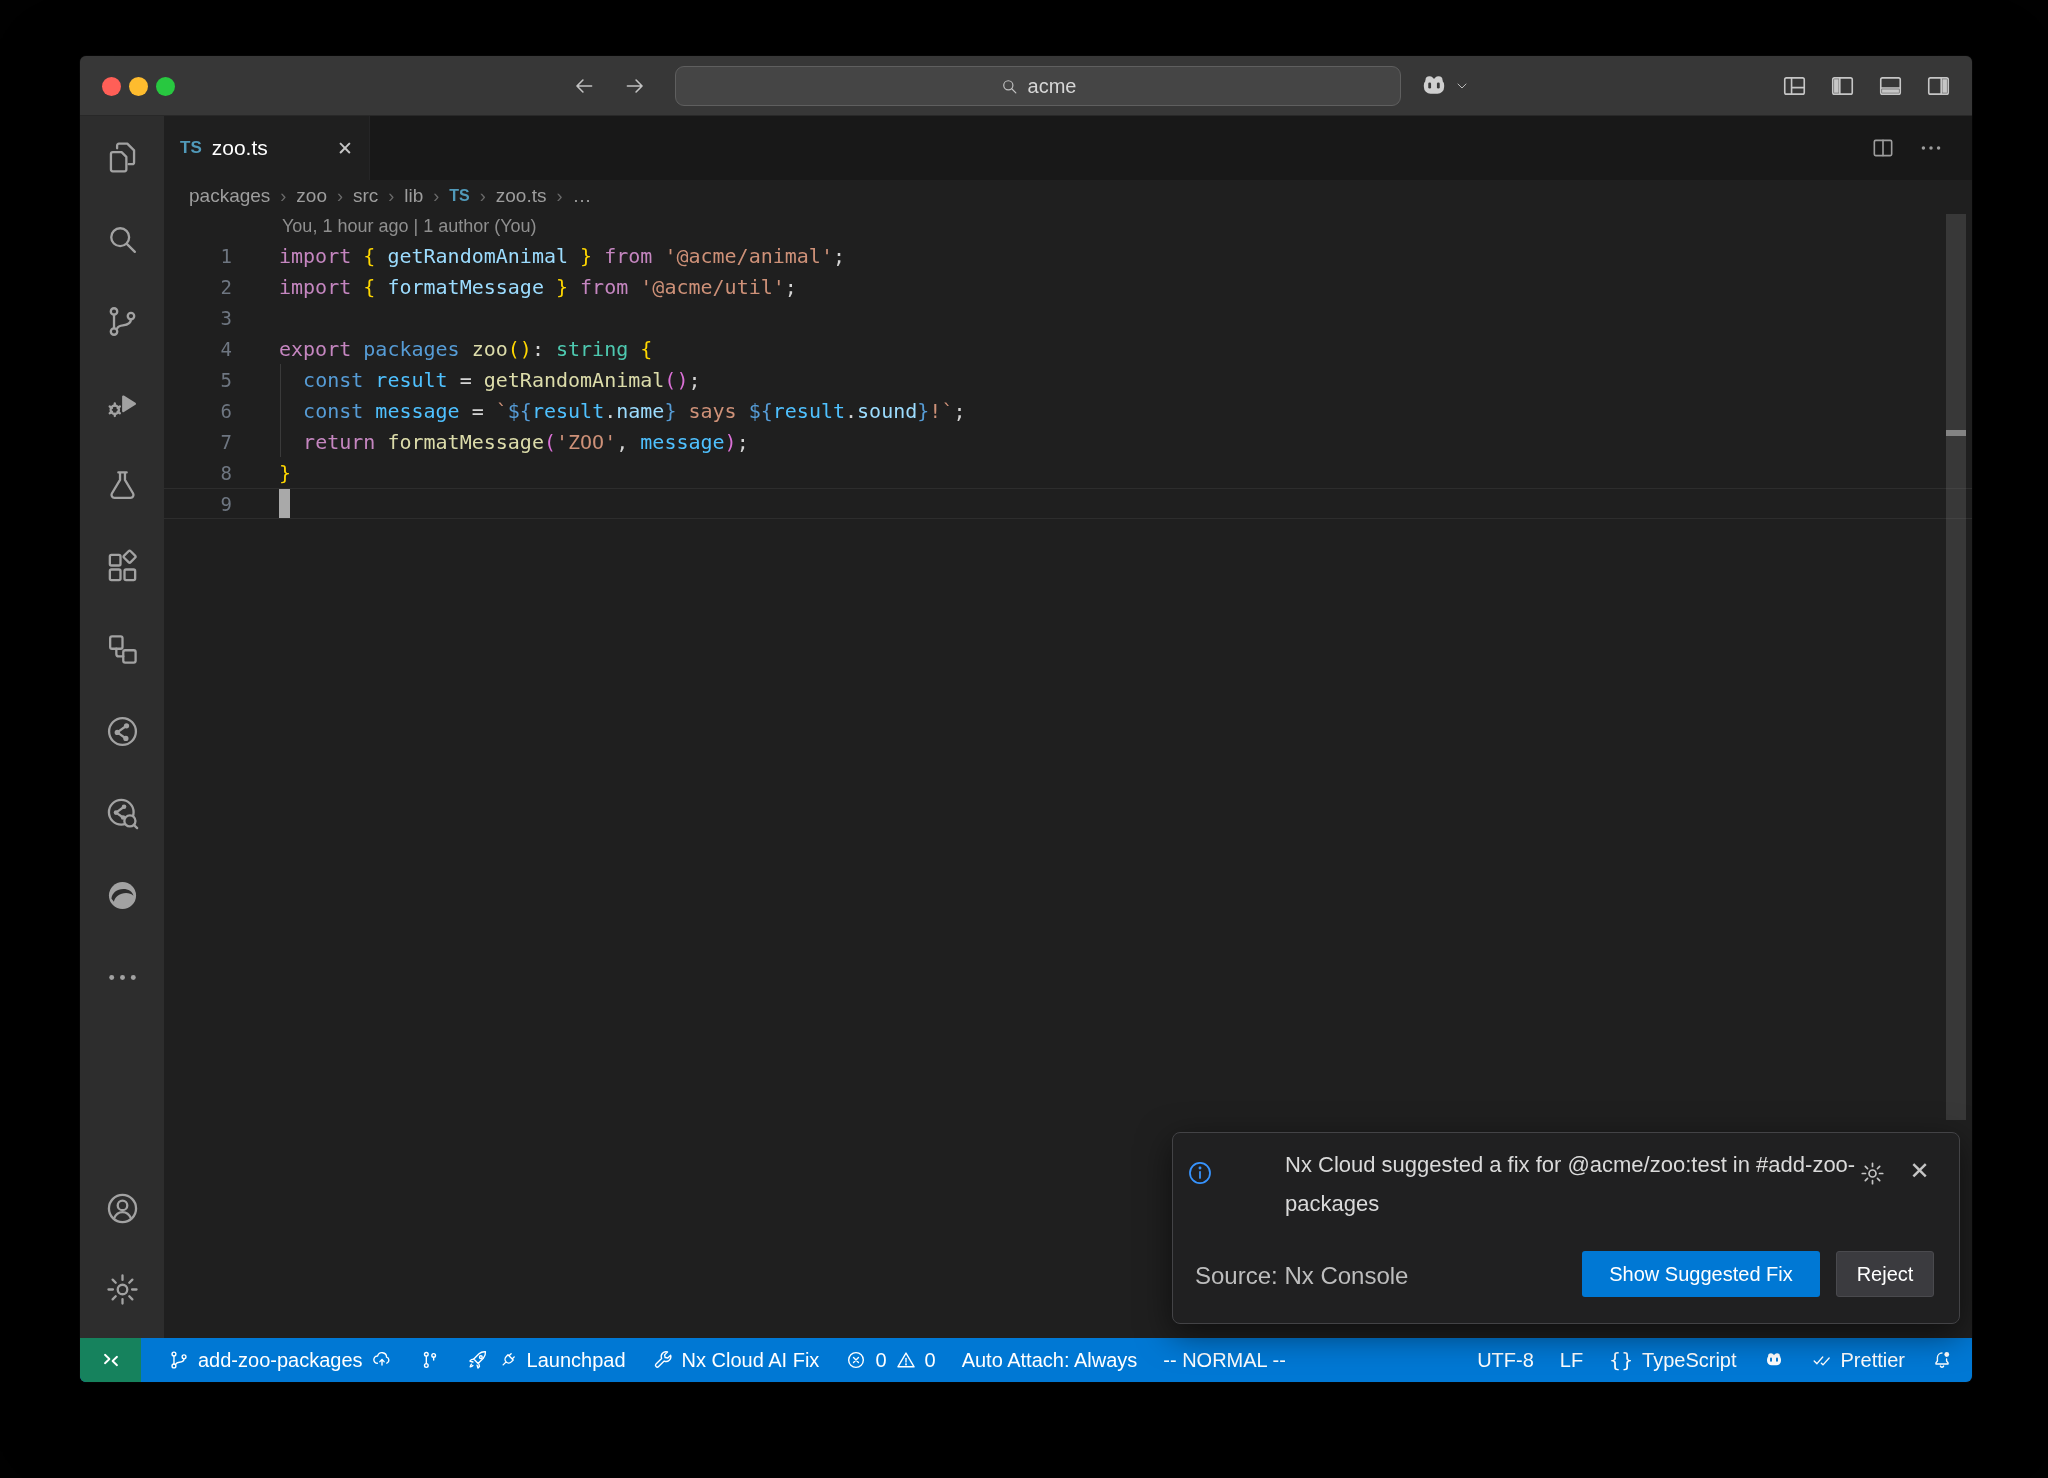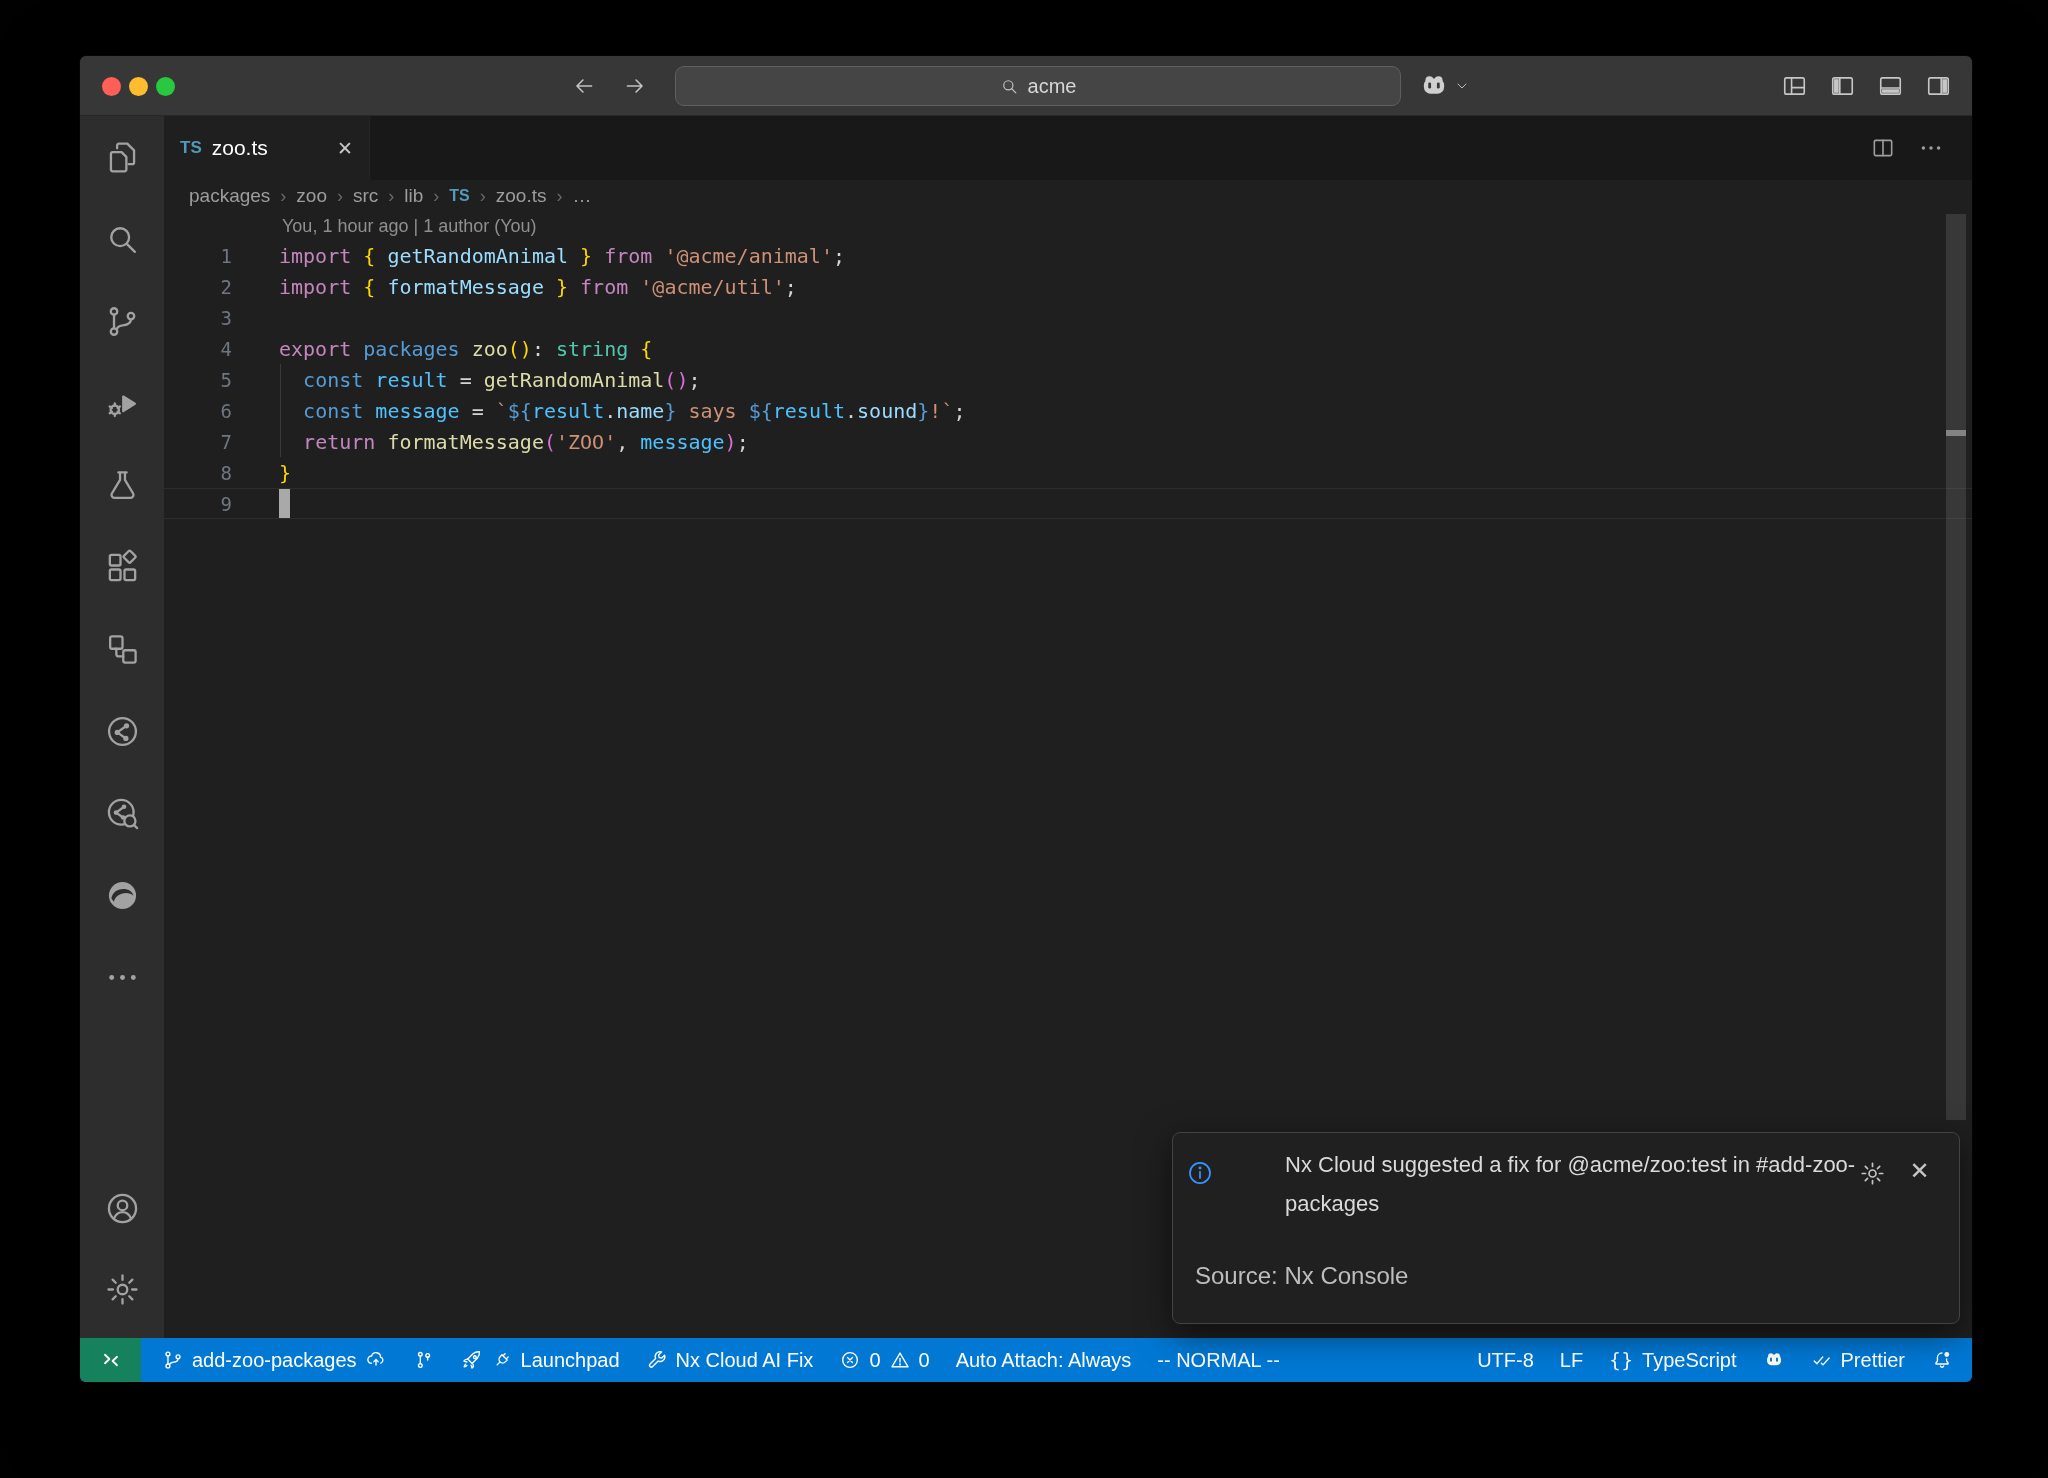--- a/index.html
+++ b/index.html
@@ -82,21 +82,21 @@
                background:rgba(121,121,121,.28); }
   .scroll-marker { position:absolute; left:0; right:0; top:216px; height:6px;
                    background:rgba(205,205,205,.5); }
 
   
   .statusbar { position:absolute; left:0; right:0; bottom:0; height:44px; background:#0078d4;
                color:#ffffff; display:flex; align-items:center; font-size:20px; }
   .sb-remote { width:61px; height:44px; flex:none; background:#16825d; color:#fff;
                display:flex; align-items:center; justify-content:center; }
   .sb-remote .icon { width:24px; height:24px; }
-  .sb-left  { display:flex; align-items:center; height:100%; padding-left:8px; }
+  .sb-left  { display:flex; align-items:center; height:100%; padding-left:14px; }
   .sb-right { margin-left:auto; display:flex; align-items:center; height:100%; padding-right:6px; }
   .sb-item { display:flex; align-items:center; gap:8px; padding:0 13px; height:100%; white-space:nowrap; }
   .sb-item .icon { width:22px; height:22px; }
   .sb-text-icon { font-family:"DejaVu Sans Mono", monospace; font-size:19px; letter-spacing:1px; }
 
   
   .toast { position:absolute; left:1092px; top:1076px; width:788px; height:192px;
            background:#202021; border:1px solid #434346; border-radius:8px;
            box-shadow:0 10px 34px rgba(0,0,0,.55); }
   .toast-info { position:absolute; left:13px; top:26px; width:28px; height:28px; color:#3794ff; }
@@ -541,16 +541,20 @@
         </span>
       <div class="toast-msg">Nx Cloud suggested a fix for @acme/zoo:test in #add-zoo-packages</div>
       <span class="icon toast-gear">
           <svg viewBox="0 0 24 24" fill="none" stroke="currentColor" stroke-width="1.5" stroke-linecap="round" stroke-linejoin="round">
             <circle cx="12" cy="12" r="3.1"></circle>
             <path d="M12 2.9v2.9M12 18.2v2.9M2.9 12h2.9M18.2 12h2.9M5.6 5.6l2 2M16.4 16.4l2 2M18.4 5.6l-2 2M7.6 16.4l-2 2"></path>
           </svg>
         </span>
       <span class="toast-close">✕</span>
       <div class="toast-source">Source: Nx Console</div>
+      <div class="toast-btns">
+        <button class="btn-primary">Show Suggested Fix</button>
+        <button class="btn-secondary">Reject</button>
+      </div>
     </div>
 
   </div>
 </div>
 
 </body></html>

